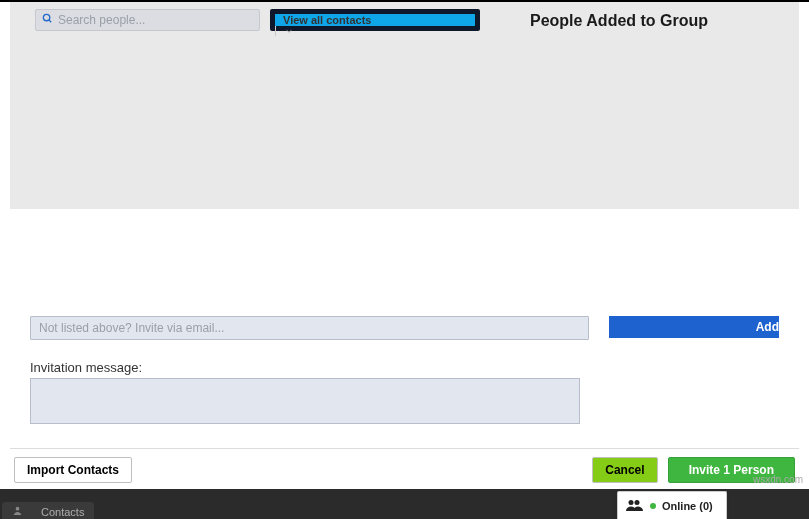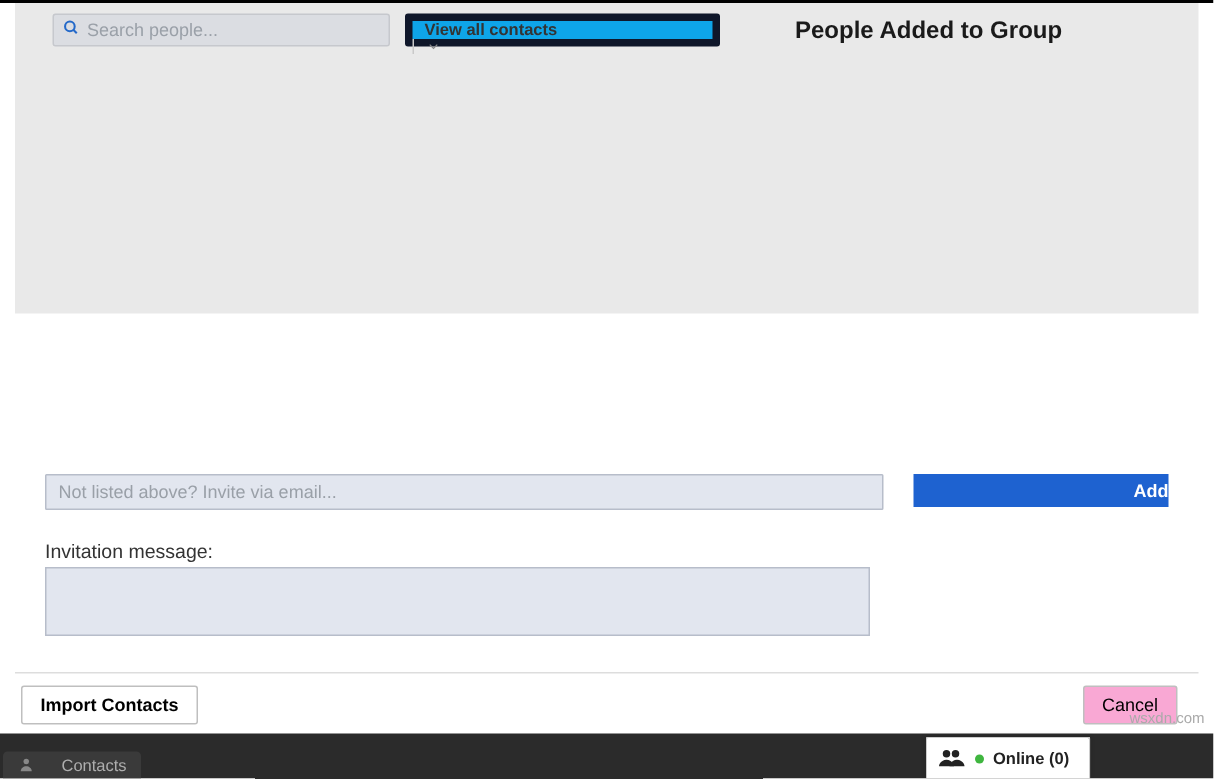--- a/index.html
+++ b/index.html
@@ -20,21 +20,21 @@
   .email-row { position: absolute; top: 316px; left: 30px; right: 30px; display: flex; gap: 20px; align-items: flex-start; }
   .email-input { flex: 1; height: 24px; background: #e2e6ef; border: 1px solid #b7bdca; border-radius: 1px; padding: 0 8px; font-size: 12px; color: #999; outline: none; }
   .email-input::placeholder { color: #9aa0a8; }
   .add-btn { width: 170px; height: 22px; background: #1e62d0; color: #fff; border: none; font-size: 12px; font-weight: bold; cursor: pointer; text-align: right; }
   .msg-label { position: absolute; top: 360px; left: 30px; font-size: 13px; color: #333; }
   .msg-box { position: absolute; top: 378px; left: 30px; width: 550px; height: 46px; background: #e2e6ef; border: 1px solid #b7bdca; resize: none; outline: none; padding: 4px; font-size: 12px; }
   .divider { position: absolute; top: 448px; left: 10px; right: 10px; height: 1px; background: #ddd; }
   .bottom-row { position: absolute; top: 457px; left: 14px; right: 14px; display: flex; align-items: flex-start; }
   .import-btn { height: 26px; padding: 0 12px; background: #fff; border: 1px solid #bfbfbf; font-size: 12px; font-weight: bold; cursor: pointer; border-radius: 2px; }
   .spacer { flex: 1; }
-  .cancel-btn { height: 26px; padding: 0 12px; background: #f9a8d4; border: 1px solid #bfbfbf; font-size: 12px; font-weight: normal; cursor: pointer; margin-right: 10px; border-radius: 2px; }
+  .cancel-btn { height: 26px; padding: 0 12px; background: #84cc16; border: 1px solid #bfbfbf; font-size: 12px; font-weight: bold; cursor: pointer; margin-right: 10px; border-radius: 2px; }
   .invite-btn { height: 26px; padding: 0 20px; background: #3fb63f; color: #fff; border: 1px solid #36a136; font-size: 12px; font-weight: bold; cursor: pointer; border-radius: 2px; }
   .dark-bar { position: absolute; bottom: 0; left: 0; right: 0; height: 30px; background: #2b2b2b; display: flex; align-items: flex-end; }
   .contacts-tab { margin-left: 2px; padding: 3px 10px 1px 10px; background: #3a3a3a; border-radius: 3px 3px 0 0; display: flex; align-items: center; gap: 18px; color: #aeaeae; font-size: 11px; }
   .contacts-tab .icon { color: #888; }
   .online-widget { position: absolute; bottom: 0; right: 82px; width: 110px; height: 28px; background: #fff; border: 1px solid #ccc; border-bottom: none; border-radius: 2px 2px 0 0; display: flex; align-items: center; padding: 0 8px; gap: 6px; box-shadow: 0 -1px 3px rgba(0,0,0,0.1); }
   .online-widget .people-icon { color: #222; font-weight: bold; font-size: 14px; }
   .online-widget .dot { width: 6px; height: 6px; border-radius: 50%; background: #3fb63f; }
   .online-widget .txt { font-size: 11px; font-weight: bold; color: #222; }
   .watermark { position: absolute; bottom: 34px; right: 6px; font-size: 10px; color: #aaa; }
 </style>
@@ -73,20 +73,21 @@
 
 <div class="msg-label">Invitation message:</div>
 <textarea class="msg-box" style=""></textarea>
 
 <div class="divider"></div>
 
 <div class="bottom-row">
   <button class="import-btn">Import Contacts</button>
   <div class="spacer"></div>
   <button class="cancel-btn">Cancel</button>
+  <button class="invite-btn">Invite 1 Person</button>
 </div>
 
 <div class="watermark">wsxdn.com</div>
 
 <div class="dark-bar">
   <div class="contacts-tab">
     <span class="icon">
       <svg width="11" height="11" viewBox="0 0 24 24" fill="#888">
           <circle cx="12" cy="8" r="4"></circle>
           <path d="M4 22c0-4 4-7 8-7s8 3 8 7"></path>

